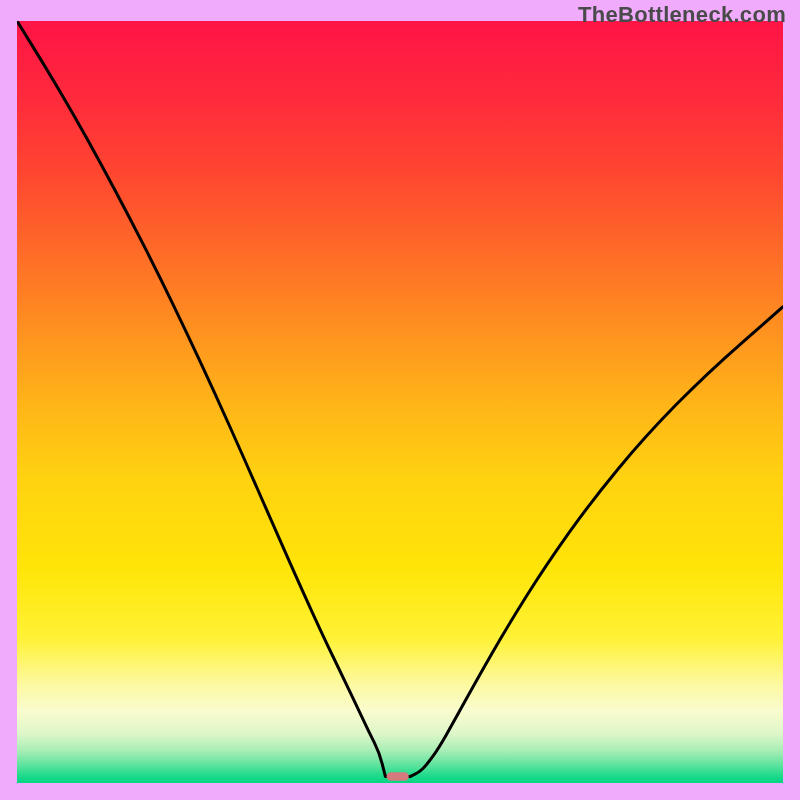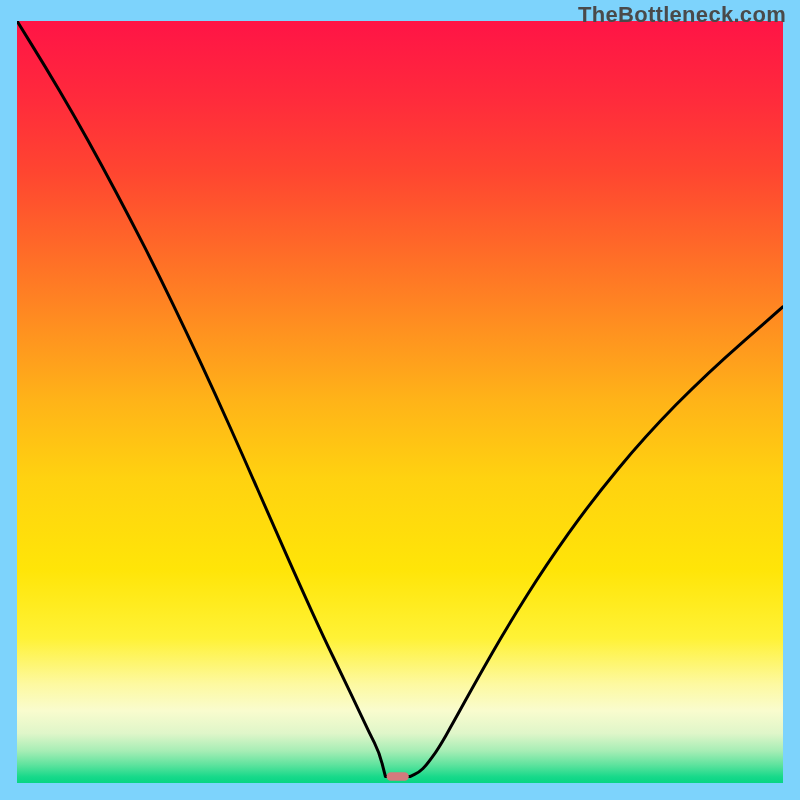--- a/index.html
+++ b/index.html
@@ -8,21 +8,21 @@
     width: 800px;
     height: 800px;
     background: #000;
     font-family: Arial, Helvetica, sans-serif;
     overflow: hidden;
   }
   .frame {
     position: relative;
     width: 800px;
     height: 800px;
-    background: #7dd3fc;
+    background: #f0abfc;
   }
   .watermark {
     position: absolute;
     top: 2px;
     right: 14px;
     color: #4a4a4a;
     font-size: 22px;
     font-weight: 600;
     letter-spacing: 0.3px;
     z-index: 50;

